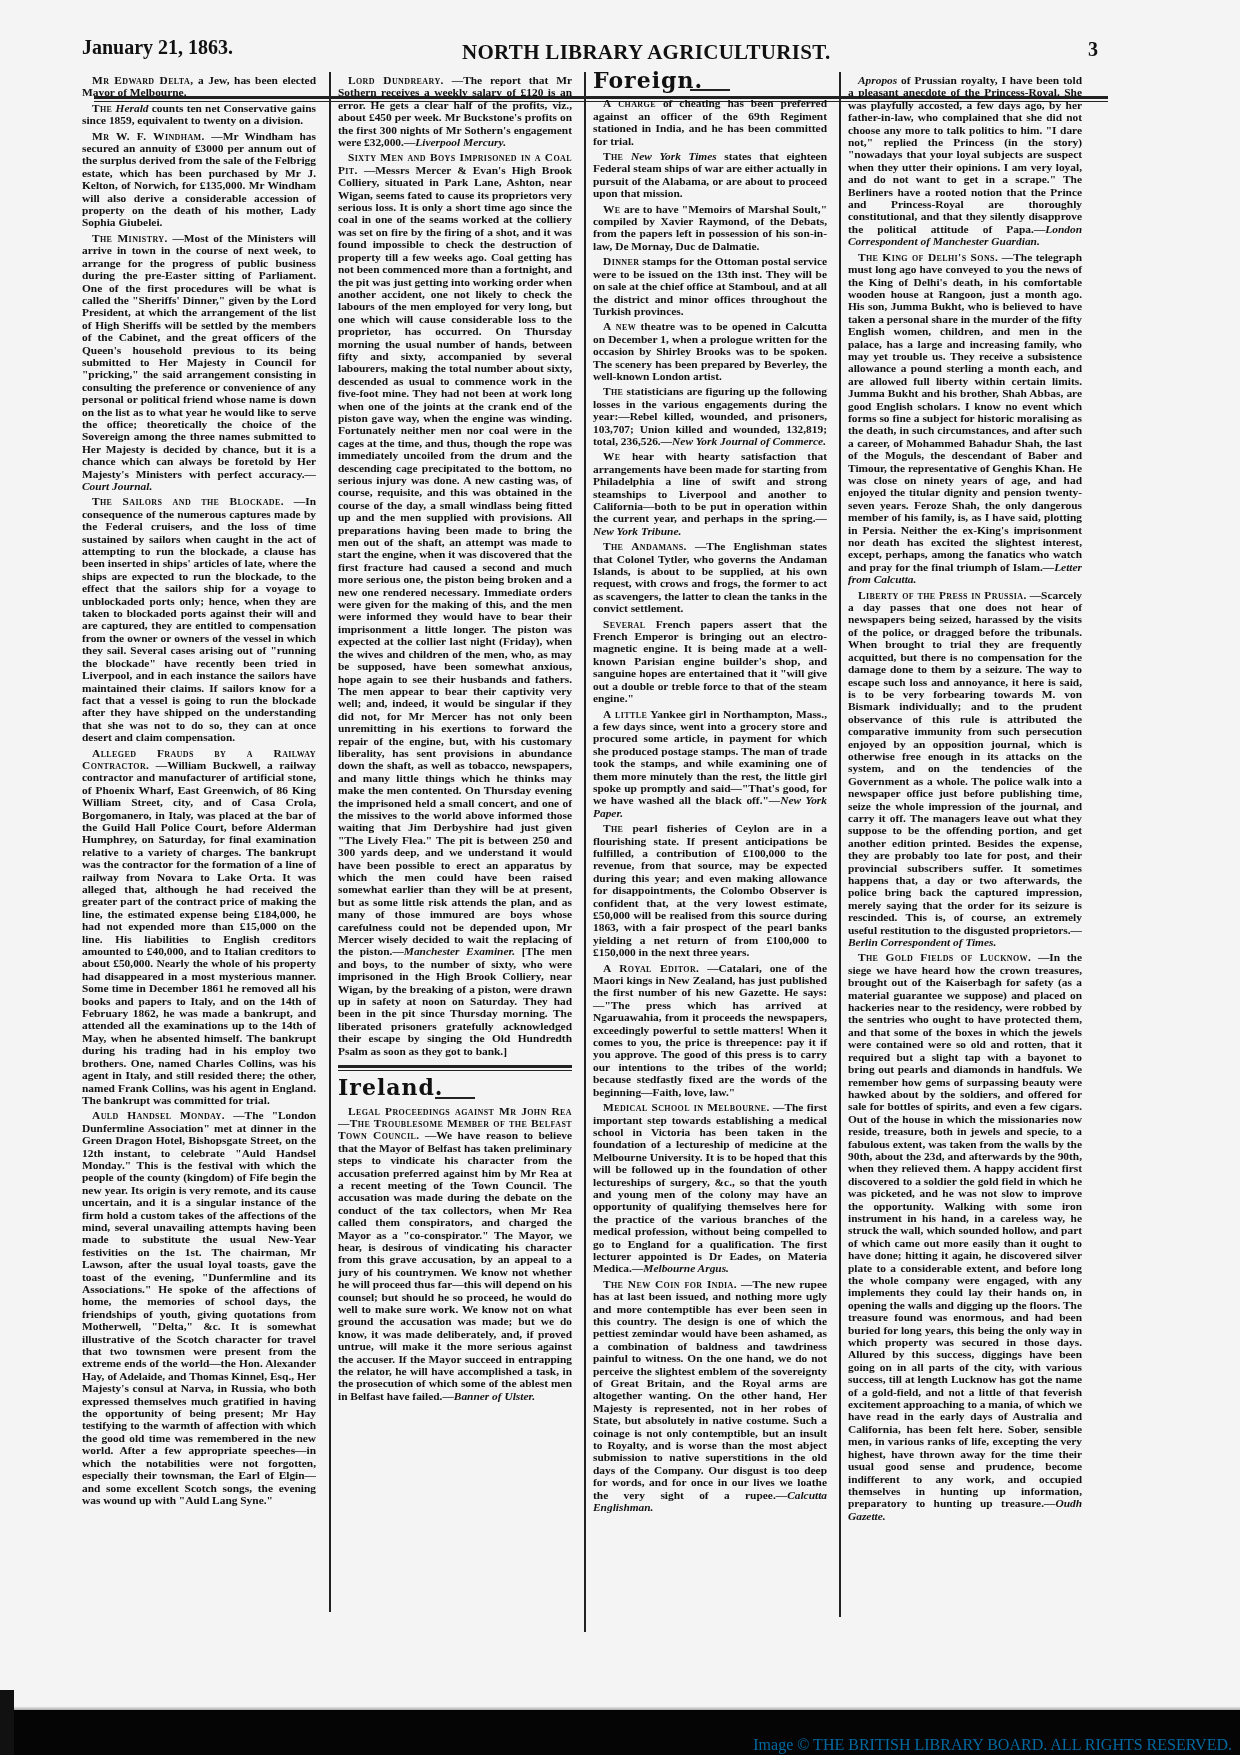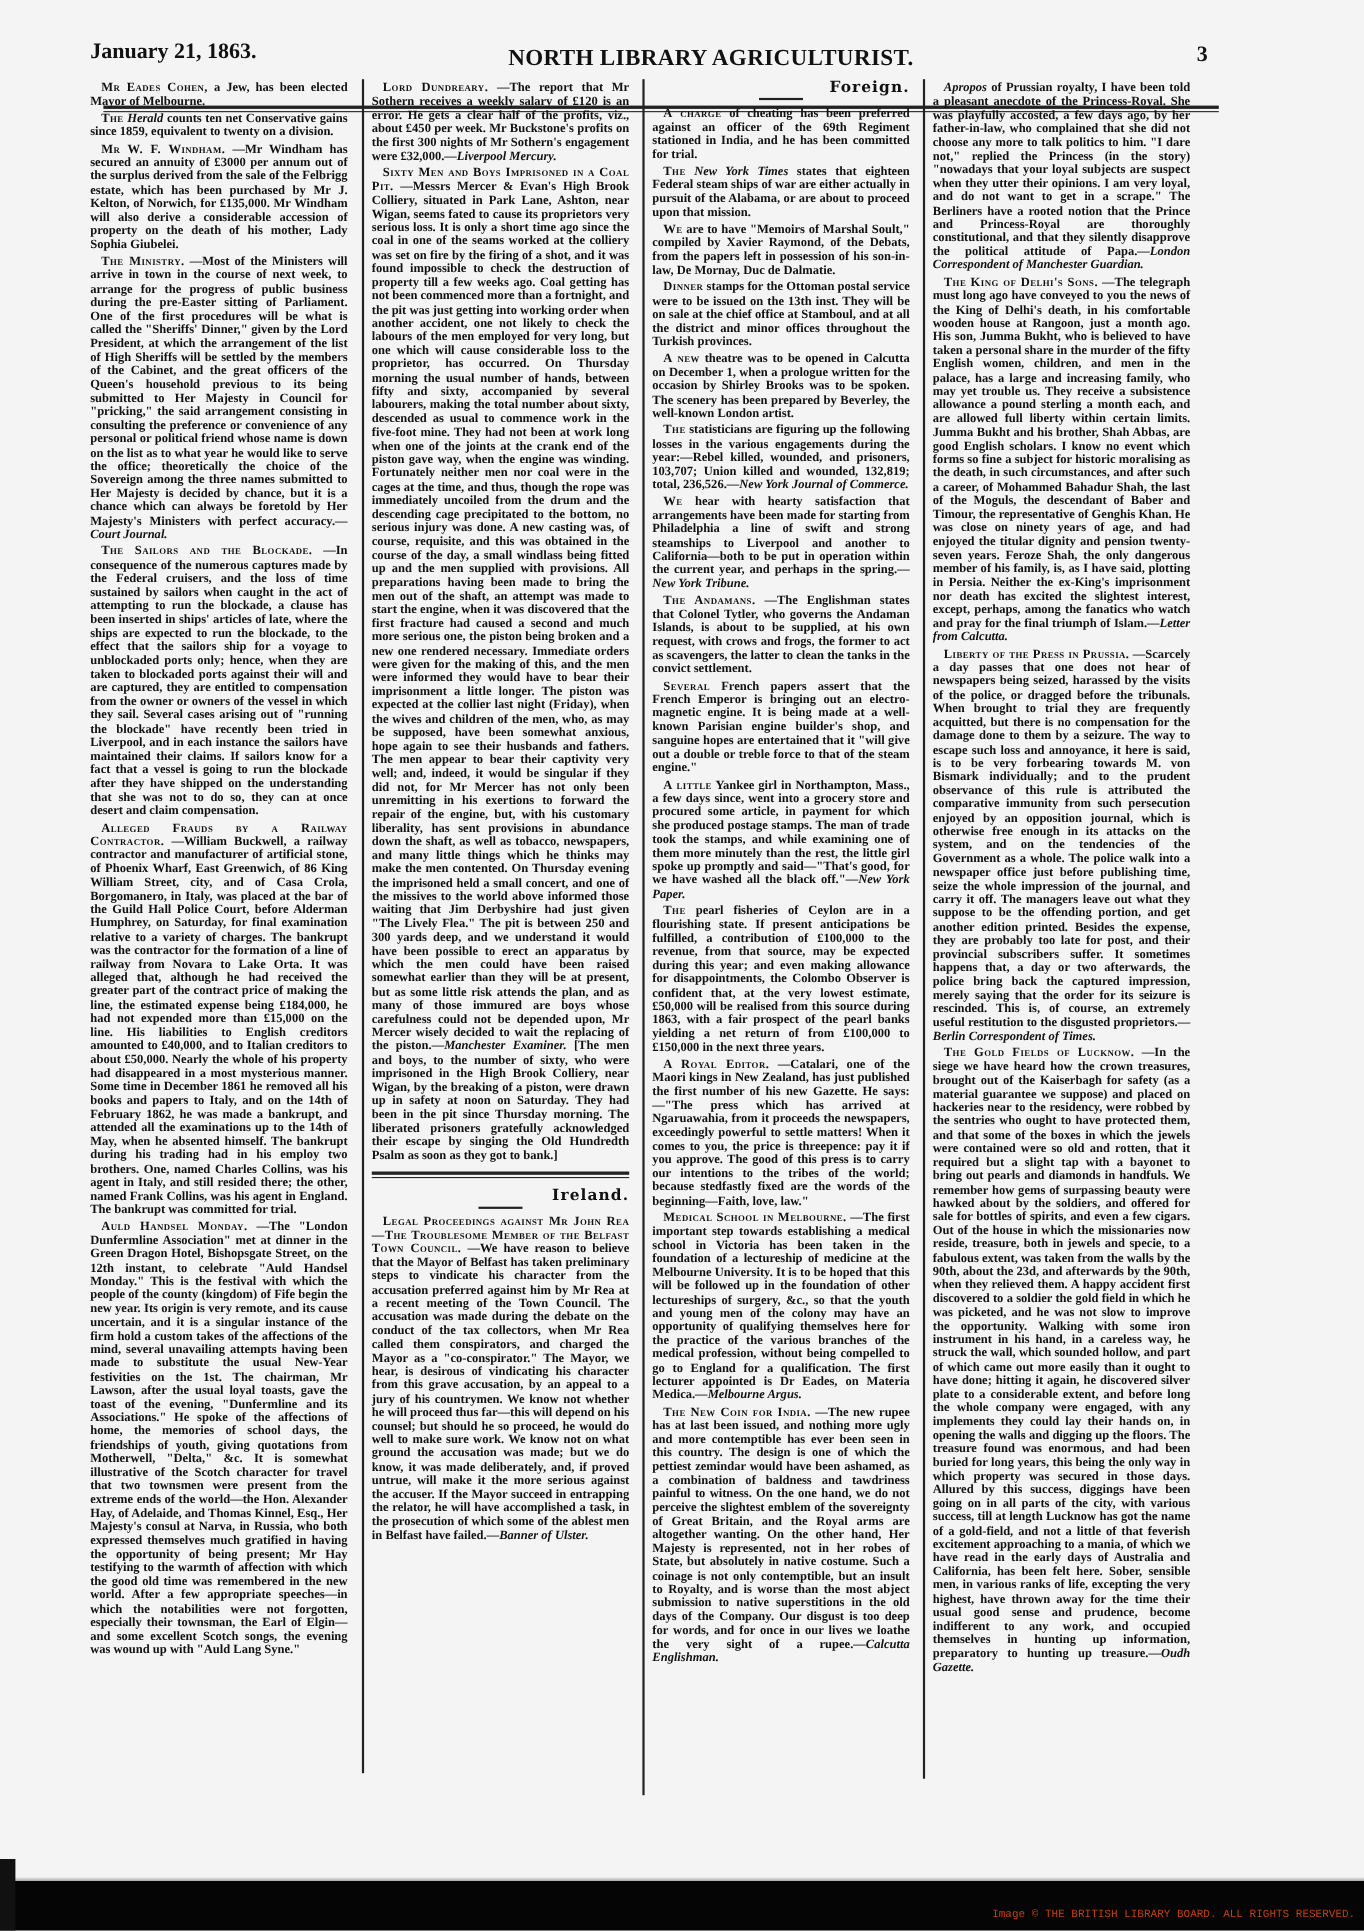--- a/index.html
+++ b/index.html
@@ -16,48 +16,48 @@
 
   .col { position: absolute; top: 74px; width: 234px; font-family: "Liberation Serif", serif; font-size: 11.4px; line-height: 12.4px; text-align: justify; font-weight: bold; }
   .col p { margin: 0 0 3px 0; text-indent: 10px; }
   .col .sc { font-variant: small-caps; letter-spacing: 0.4px; }
   .col .it { font-style: italic; }
   .c1 { left: 14px; }
   .c2 { left: 270px; }
   .c3 { left: 525px; }
   .c4 { left: 780px; }
   .vrule { position: absolute; top: 72px; width: 2px; background: #222; }
-  .sec-head { text-align: right; font-family: "DejaVu Serif", serif; font-weight: bold; font-size: 14px; margin: 2px 0 2px 0; letter-spacing: 1px; text-indent: 0 !important; }
+  .sec-head { text-align: left; font-family: "DejaVu Serif", serif; font-weight: bold; font-size: 22px; margin: 2px 0 2px 0; letter-spacing: 1px; text-indent: 0 !important; }
   .sec-dash { width: 40px; height: 2px; background: #222; margin: 0 auto 6px auto; }
   .double-rule { border-top: 3px solid #222; border-bottom: 1px solid #222; height: 2px; margin: 8px 0 10px 0; }
   .bottom-band {
     position: absolute; left: 0; top: 1710px; width: 1240px; height: 45px; background: #050505;
   }
   .bottom-edge { position: absolute; left: 0; top: 1692px; width: 1240px; height: 26px;
     background: linear-gradient(#f4f4f4 0%, #f4f4f4 55%, #050505 100%); }
-  .credit { position: absolute; right: 8px; top: 1736px; font-family: Liberation Mono, monospace; font-size: 10px; color: #c2410c; }
+  .credit { position: absolute; right: 8px; top: 1736px; font-family: Liberation Serif, serif; font-size: 16px; color: #0369a1; }
   .left-edge { position: absolute; left: 0; top: 1690px; width: 14px; height: 65px; background: #111; }
 </style>
 </head>
 <body>
 
 <div class="page">
   <div class="masthead">
     <span class="mh-date">January 21, 1863.</span>
     <span class="mh-title">NORTH LIBRARY AGRICULTURIST.</span>
     <span class="mh-page">3</span>
     <div class="mh-rule"></div>
   </div>
 
   <div class="vrule" style="left:261px;height:1540px;"></div>
   <div class="vrule" style="left:516px;height:1560px;"></div>
   <div class="vrule" style="left:771px;height:1545px;"></div>
 
   <div class="col c1" id="col0">
-      <p><span class="sc">Mr Eades Cohen,</span> <span class="it"></span><span> a Jew, has been elected Mayor of Melbourne.</span><span class="it"></span><span></span></p>
+      <p><span class="sc">Mr Edward Delta,</span> <span class="it"></span><span> a Jew, has been elected Mayor of Melbourne.</span><span class="it"></span><span></span></p>
       <p><span class="sc">The</span> <span class="it">Herald</span><span> counts ten net Conservative gains since 1859, equivalent to twenty on a division.</span><span class="it"></span><span></span></p>
       <p><span class="sc">Mr W. F. Windham.</span> <span class="it"></span><span>—Mr Windham has secured an annuity of £3000 per annum out of the surplus derived from the sale of the Felbrigg estate, which has been purchased by Mr J. Kelton, of Norwich, for £135,000. Mr Windham will also derive a considerable accession of property on the death of his mother, Lady Sophia Giubelei.</span><span class="it"></span><span></span></p>
       <p><span class="sc">The Ministry.</span> <span class="it"></span><span>—Most of the Ministers will arrive in town in the course of next week, to arrange for the progress of public business during the pre-Easter sitting of Parliament. One of the first procedures will be what is called the "Sheriffs' Dinner," given by the Lord President, at which the arrangement of the list of High Sheriffs will be settled by the members of the Cabinet, and the great officers of the Queen's household previous to its being submitted to Her Majesty in Council for "pricking," the said arrangement consisting in consulting the preference or convenience of any personal or political friend whose name is down on the list as to what year he would like to serve the office; theoretically the choice of the Sovereign among the three names submitted to Her Majesty is decided by chance, but it is a chance which can always be foretold by Her Majesty's Ministers with perfect accuracy.</span><span class="it">—Court Journal.</span><span></span></p>
       <p><span class="sc">The Sailors and the Blockade.</span> <span class="it"></span><span>—In consequence of the numerous captures made by the Federal cruisers, and the loss of time sustained by sailors when caught in the act of attempting to run the blockade, a clause has been inserted in ships' articles of late, where the ships are expected to run the blockade, to the effect that the sailors ship for a voyage to unblockaded ports only; hence, when they are taken to blockaded ports against their will and are captured, they are entitled to compensation from the owner or owners of the vessel in which they sail. Several cases arising out of "running the blockade" have recently been tried in Liverpool, and in each instance the sailors have maintained their claims. If sailors know for a fact that a vessel is going to run the blockade after they have shipped on the understanding that she was not to do so, they can at once desert and claim compensation.</span><span class="it"></span><span></span></p>
       <p><span class="sc">Alleged Frauds by a Railway Contractor.</span> <span class="it"></span><span>—William Buckwell, a railway contractor and manufacturer of artificial stone, of Phoenix Wharf, East Greenwich, of 86 King William Street, city, and of Casa Crola, Borgomanero, in Italy, was placed at the bar of the Guild Hall Police Court, before Alderman Humphrey, on Saturday, for final examination relative to a variety of charges. The bankrupt was the contractor for the formation of a line of railway from Novara to Lake Orta. It was alleged that, although he had received the greater part of the contract price of making the line, the estimated expense being £184,000, he had not expended more than £15,000 on the line. His liabilities to English creditors amounted to £40,000, and to Italian creditors to about £50,000. Nearly the whole of his property had disappeared in a most mysterious manner. Some time in December 1861 he removed all his books and papers to Italy, and on the 14th of February 1862, he was made a bankrupt, and attended all the examinations up to the 14th of May, when he absented himself. The bankrupt during his trading had in his employ two brothers. One, named Charles Collins, was his agent in Italy, and still resided there; the other, named Frank Collins, was his agent in England. The bankrupt was committed for trial.</span><span class="it"></span><span></span></p>
       <p><span class="sc">Auld Handsel Monday.</span> <span class="it"></span><span>—The "London Dunfermline Association" met at dinner in the Green Dragon Hotel, Bishopsgate Street, on the 12th instant, to celebrate "Auld Handsel Monday." This is the festival with which the people of the county (kingdom) of Fife begin the new year. Its origin is very remote, and its cause uncertain, and it is a singular instance of the firm hold a custom takes of the affections of the mind, several unavailing attempts having been made to substitute the usual New-Year festivities on the 1st. The chairman, Mr Lawson, after the usual loyal toasts, gave the toast of the evening, "Dunfermline and its Associations." He spoke of the affections of home, the memories of school days, the friendships of youth, giving quotations from Motherwell, "Delta," &amp;c. It is somewhat illustrative of the Scotch character for travel that two townsmen were present from the extreme ends of the world—the Hon. Alexander Hay, of Adelaide, and Thomas Kinnel, Esq., Her Majesty's consul at Narva, in Russia, who both expressed themselves much gratified in having the opportunity of being present; Mr Hay testifying to the warmth of affection with which the good old time was remembered in the new world. After a few appropriate speeches—in which the notabilities were not forgotten, especially their townsman, the Earl of Elgin—and some excellent Scotch songs, the evening was wound up with "Auld Lang Syne."</span><span class="it"></span><span></span></p>
     </div>
   <div class="col c2" id="col1">
       <p><span class="sc">Lord Dundreary.</span> <span class="it"></span><span>—The report that Mr Sothern receives a weekly salary of £120 is an error. He gets a clear half of the profits, viz., about £450 per week. Mr Buckstone's profits on the first 300 nights of Mr Sothern's engagement were £32,000.</span><span class="it">—Liverpool Mercury.</span><span></span></p>
       <p><span class="sc">Sixty Men and Boys Imprisoned in a Coal Pit.</span> <span class="it"></span><span>—Messrs Mercer &amp; Evan's High Brook Colliery, situated in Park Lane, Ashton, near Wigan, seems fated to cause its proprietors very serious loss. It is only a short time ago since the coal in one of the seams worked at the colliery was set on fire by the firing of a shot, and it was found impossible to check the destruction of property till a few weeks ago. Coal getting has not been commenced more than a fortnight, and the pit was just getting into working order when another accident, one not likely to check the labours of the men employed for very long, but one which will cause considerable loss to the proprietor, has occurred. On Thursday morning the usual number of hands, between fifty and sixty, accompanied by several labourers, making the total number about sixty, descended as usual to commence work in the five-foot mine. They had not been at work long when one of the joints at the crank end of the piston gave way, when the engine was winding. Fortunately neither men nor coal were in the cages at the time, and thus, though the rope was immediately uncoiled from the drum and the descending cage precipitated to the bottom, no serious injury was done. A new casting was, of course, requisite, and this was obtained in the course of the day, a small windlass being fitted up and the men supplied with provisions. All preparations having been made to bring the men out of the shaft, an attempt was made to start the engine, when it was discovered that the first fracture had caused a second and much more serious one, the piston being broken and a new one rendered necessary. Immediate orders were given for the making of this, and the men were informed they would have to bear their imprisonment a little longer. The piston was expected at the collier last night (Friday), when the wives and children of the men, who, as may be supposed, have been somewhat anxious, hope again to see their husbands and fathers. The men appear to bear their captivity very well; and, indeed, it would be singular if they did not, for Mr Mercer has not only been unremitting in his exertions to forward the repair of the engine, but, with his customary liberality, has sent provisions in abundance down the shaft, as well as tobacco, newspapers, and many little things which he thinks may make the men contented. On Thursday evening the imprisoned held a small concert, and one of the missives to the world above informed those waiting that Jim Derbyshire had just given "The Lively Flea." The pit is between 250 and 300 yards deep, and we understand it would have been possible to erect an apparatus by which the men could have been raised somewhat earlier than they will be at present, but as some little risk attends the plan, and as many of those immured are boys whose carefulness could not be depended upon, Mr Mercer wisely decided to wait the replacing of the piston.</span><span class="it">—Manchester Examiner.</span><span> [The men and boys, to the number of sixty, who were imprisoned in the High Brook Colliery, near Wigan, by the breaking of a piston, were drawn up in safety at noon on Saturday. They had been in the pit since Thursday morning. The liberated prisoners gratefully acknowledged their escape by singing the Old Hundredth Psalm as soon as they got to bank.]</span></p>

